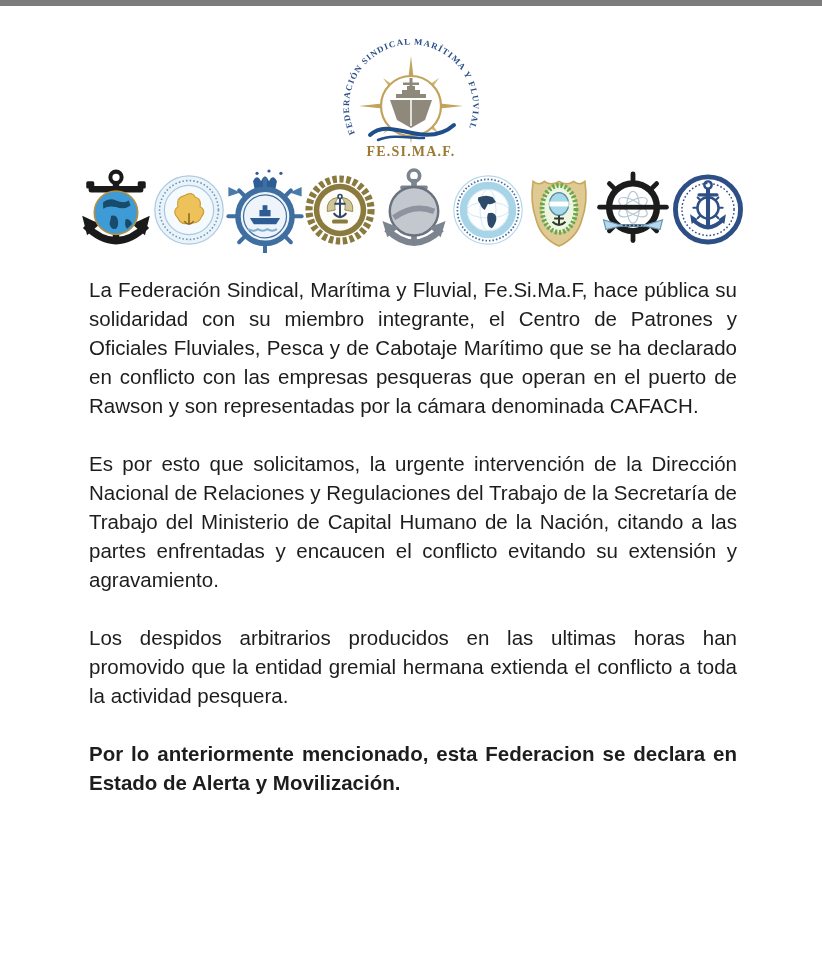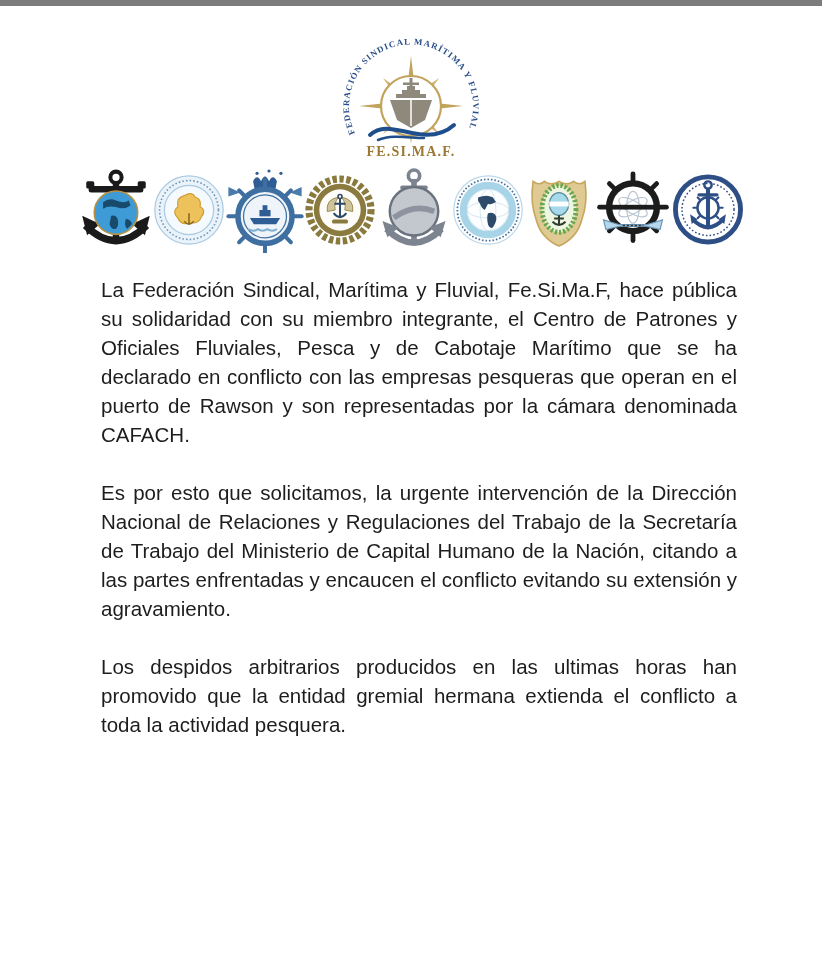--- a/index.html
+++ b/index.html
@@ -16,21 +16,21 @@
     width: 664px; margin: 6px auto 0 auto;
   }
   .seals-row svg { display: block; flex: 0 0 auto; }
   .doc-body {
     width: 652px; margin: 22px auto 0 auto;
     font-size: 20.5px; line-height: 29px;
     color: #1d1d1d;
     text-align: justify;
     -webkit-hyphens: none; hyphens: none;
   }
-  .doc-body p { margin: 0 0 29px 16px; }
+  .doc-body p { margin: 0 0 29px 4px; }
   .doc-body p.bold { font-weight: 700; }
 </style>
 </head>
 <body>
 
 <div class="top-bar"></div>
 
 <div class="logo-wrap">
   <svg width="170" height="128" viewBox="0 0 170 128">
     <defs>
@@ -204,13 +204,14 @@
       <line x1="43" y1="26" x2="43" y2="31" transform="rotate(315 43 44)"></line>
     </g>
   </svg>
 
 </div>
 
 <div class="doc-body">
   <p>La Federación Sindical, Marítima y Fluvial, Fe.Si.Ma.F, hace pública su solidaridad con su miembro integrante, el Centro de Patrones y Oficiales Fluviales, Pesca y de Cabotaje Marítimo que se ha declarado en conflicto con las empresas pesqueras que operan en el puerto de Rawson y son representadas por la cámara denominada CAFACH.</p>
   <p>Es por esto que solicitamos, la urgente intervención de la Dirección Nacional de Relaciones y Regulaciones del Trabajo de la Secretaría de Trabajo del Ministerio de Capital Humano de la Nación, citando a las partes enfrentadas y encaucen el conflicto evitando su extensión y agravamiento.</p>
   <p>Los despidos arbitrarios producidos en las ultimas horas han promovido que la entidad gremial hermana extienda el conflicto a toda la actividad pesquera.</p>
+  <p class="bold">Por lo anteriormente mencionado, esta Federacion se declara en Estado de Alerta y Movilización.</p>
 </div>
 
 </body></html>

